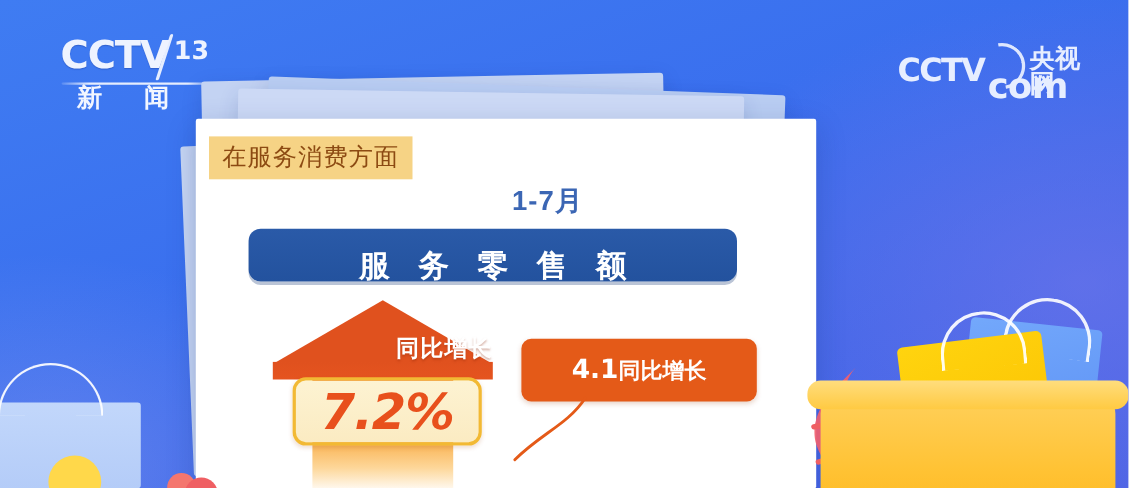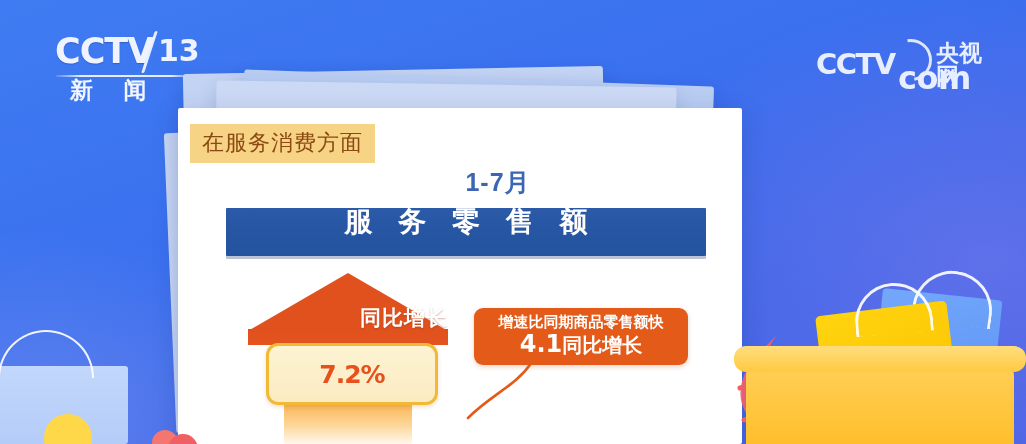--- a/index.html
+++ b/index.html
@@ -21,31 +21,31 @@
     font-size:35px;font-weight:700;letter-spacing:-1px;color:#eef3ff;
     font-family:"DejaVu Sans",sans-serif;line-height:1;
     position:absolute;left:7px;top:0px;
     text-shadow:0 1px 1px rgba(20,50,140,.35);
   }
   .cctv13 .slash{
     position:absolute;left:100px;top:-3px;width:3px;height:42px;
     background:#eef3ff;transform:skewX(-18deg);border-radius:2px;opacity:.95;
   }
   .cctv13 .chan{
-    position:absolute;left:110px;top:2px;font-size:30px;font-weight:700;
+    position:absolute;left:110px;top:2px;font-size:23px;font-weight:700;
     color:#eef3ff;font-family:"DejaVu Sans",sans-serif;line-height:1;
   }
   .cctv13 .rule{
     position:absolute;left:8px;top:41px;width:140px;height:2px;
     background:linear-gradient(90deg,rgba(238,243,255,.15),rgba(238,243,255,.95) 18%,rgba(238,243,255,.95) 82%,rgba(238,243,255,.15));
     border-radius:2px;
   }
   .cctv13 .xinwen{
     position:absolute;left:22px;top:44px;font-size:23px;font-weight:700;color:#f2f6ff;
-    letter-spacing:12px;line-height:1.1;
+    letter-spacing:12px;line-height:1.1;font-family:Liberation Mono, monospace;
   }
 
   
   .cctvcom{position:absolute;right:40px;top:42px;width:170px;height:48px;color:#e7eeff;}
   .cctvcom .cc{
     position:absolute;left:0;top:8px;font-size:29px;font-weight:700;letter-spacing:-1.5px;
     font-family:"DejaVu Sans",sans-serif;line-height:1;
   }
   .cctvcom .swoosh{
     position:absolute;left:74px;top:-3px;width:36px;height:36px;
@@ -86,24 +86,24 @@
     padding:8px 12px 9px 12px;letter-spacing:1px;white-space:nowrap;
   }
 
   .period{
     position:absolute;left:0;top:58px;width:100%;text-align:center;
     font-size:25px;font-weight:700;color:#3b66b4;letter-spacing:1px;
     padding-left:76px;box-sizing:border-box;
   }
 
   .banner{
-    position:absolute;left:48px;top:100px;width:480px;height:48px;
+    position:absolute;left:48px;top:100px;width:444px;height:48px;
     background:linear-gradient(180deg,#2a5aa8 0%,#23529e 100%);
-    border-radius:1px;box-shadow:0 3px 0 rgba(25,60,120,.30);
-    display:flex;align-items:flex-start;justify-content:center;
+    border-radius:11px;box-shadow:0 3px 0 rgba(25,60,120,.30);
+    display:flex;align-items:flex-end;justify-content:center;
   }
   .banner .btxt{
     color:#ffffff;font-size:28px;font-weight:700;letter-spacing:9px;
     text-indent:9px;line-height:1;
   }
 
   
   .arrowwrap{position:absolute;left:70px;top:165px;width:200px;height:175px;}
   .arrow-shaft{
     position:absolute;left:36px;top:50px;width:128px;height:125px;
@@ -124,22 +124,22 @@
     text-shadow:0 1px 2px rgba(140,40,10,.35);
   }
   .pctbox{
     position:absolute;left:18px;top:70px;width:166px;height:56px;
     background:linear-gradient(180deg,#fdf3d2 0%,#fbebc2 100%);
     border:3px solid #f2b934;border-radius:12px;
     display:flex;align-items:center;justify-content:center;
     box-shadow:0 2px 4px rgba(160,70,15,.18);
   }
   .pctbox .pct{
-    color:#e8501c;font-size:25px;font-weight:700;letter-spacing:-1px;
-    font-family:"DejaVu Sans",sans-serif;line-height:1;
+    color:#e8501c;font-size:45px;font-weight:700;letter-spacing:-1px;
+    font-family:"DejaVu Sans",sans-serif;line-height:1;font-style:italic;
   }
 
   
   .callout{
     position:absolute;left:296px;top:200px;width:214px;height:57px;
     background:#e45a18;border-radius:9px;
     display:flex;flex-direction:column;align-items:center;justify-content:center;
     box-shadow:0 2px 5px rgba(150,60,10,.22);
   }
   .callout .l1{color:#fff;font-size:15px;font-weight:700;line-height:1.1;letter-spacing:0px;white-space:nowrap;}
@@ -239,21 +239,20 @@
       <div class="arrow-shaft"></div>
       <div class="arrow-head"></div>
       <div class="arrow-headfill"></div>
       <div class="arrow-label">同比增长</div>
       <div class="pctbox">
         <span class="pct">7.2%</span>
       </div>
     </div>
 
     <div class="callout">
-      <div class="l1">增速比同期商品零售额快</div>
       <div class="l2">
         <span class="num">4.1</span><span>同比增长</span>
       </div>
     </div>
 
     <svg class="tail" viewBox="0 0 70 62">
       <path d="M68 2 C 52 26, 28 34, 4 58" fill="none" stroke="#e45a18" stroke-width="2.6" stroke-linecap="round"></path>
     </svg>
   </div>
 

